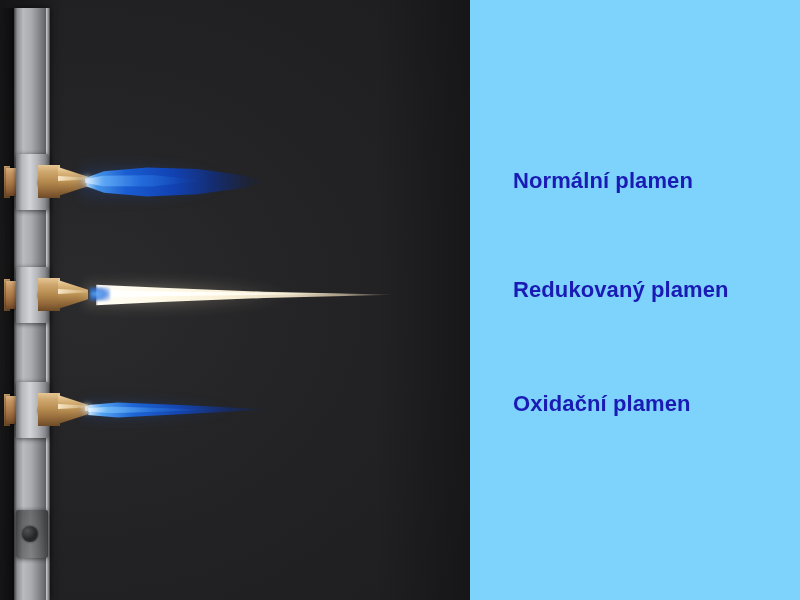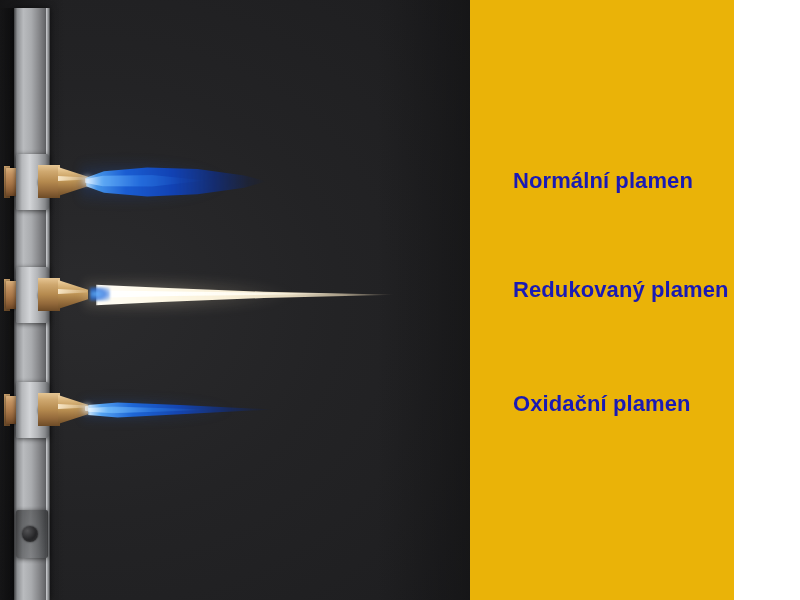--- a/index.html
+++ b/index.html
@@ -328,23 +328,23 @@
     inset: 0;
     background: linear-gradient(180deg, rgba(0,0,0,.28), rgba(0,0,0,.12));
     border-radius: 2px;
   }
 
   
   #labels {
     position: absolute;
     left: 470px;
     top: 0;
-    width: 264px;
+    width: 330px;
     height: 600px;
-    background: #eab308;
+    background: #7dd3fc;
   }
   .label {
     position: absolute;
     color: #1a1ab4;
     font-family: "Liberation Sans", sans-serif;
     font-weight: bold;
     font-size: 22px;
     line-height: 26px;
     white-space: nowrap;
     letter-spacing: .1px;

